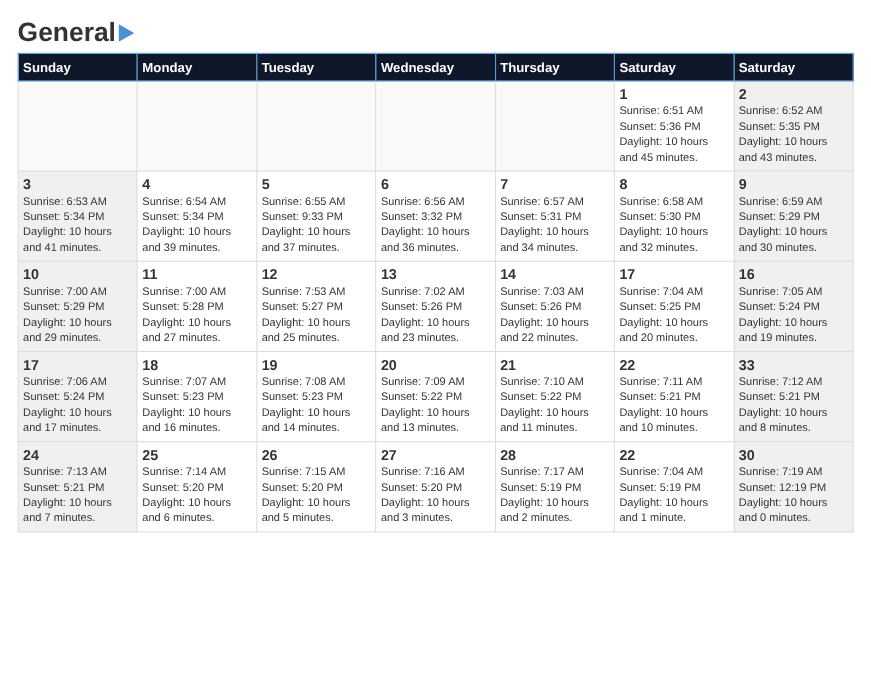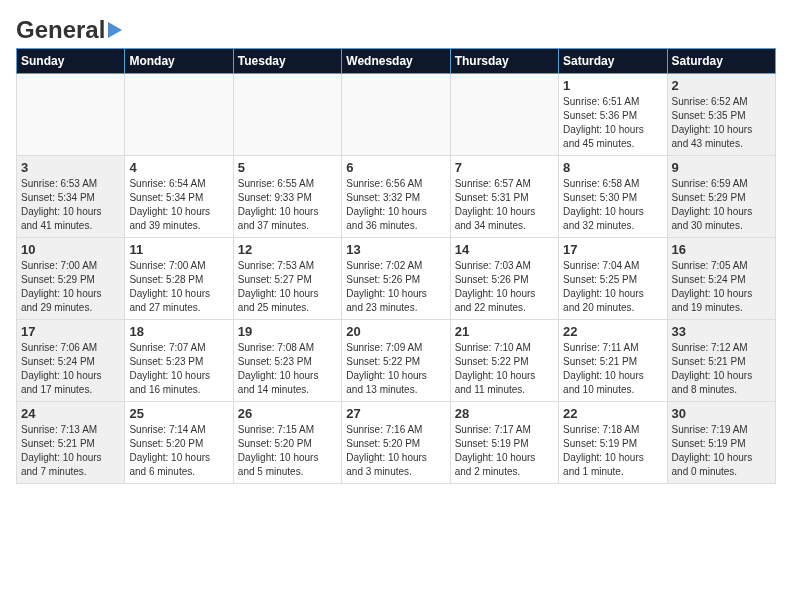--- a/index.html
+++ b/index.html
@@ -281,25 +281,25 @@
 Daylight: 10 hours and 3 minutes.</div>
         </td>
         <td>
           <span class="day-num">28</span>
           <div class="day-info">Sunrise: 7:17 AM
 Sunset: 5:19 PM
 Daylight: 10 hours and 2 minutes.</div>
         </td>
         <td>
           <span class="day-num">22</span>
-          <div class="day-info">Sunrise: 7:18 AM
+          <div class="day-info">Sunrise: 7:04 AM
 Sunset: 5:19 PM
 Daylight: 10 hours and 1 minute.</div>
         </td>
         <td class="weekend">
           <span class="day-num">30</span>
           <div class="day-info">Sunrise: 7:19 AM
-Sunset: 5:19 PM
+Sunset: 12:19 PM
 Daylight: 10 hours and 0 minutes.</div>
         </td>
       </tr>
     </tbody>
 </table>
 
 </body></html>

